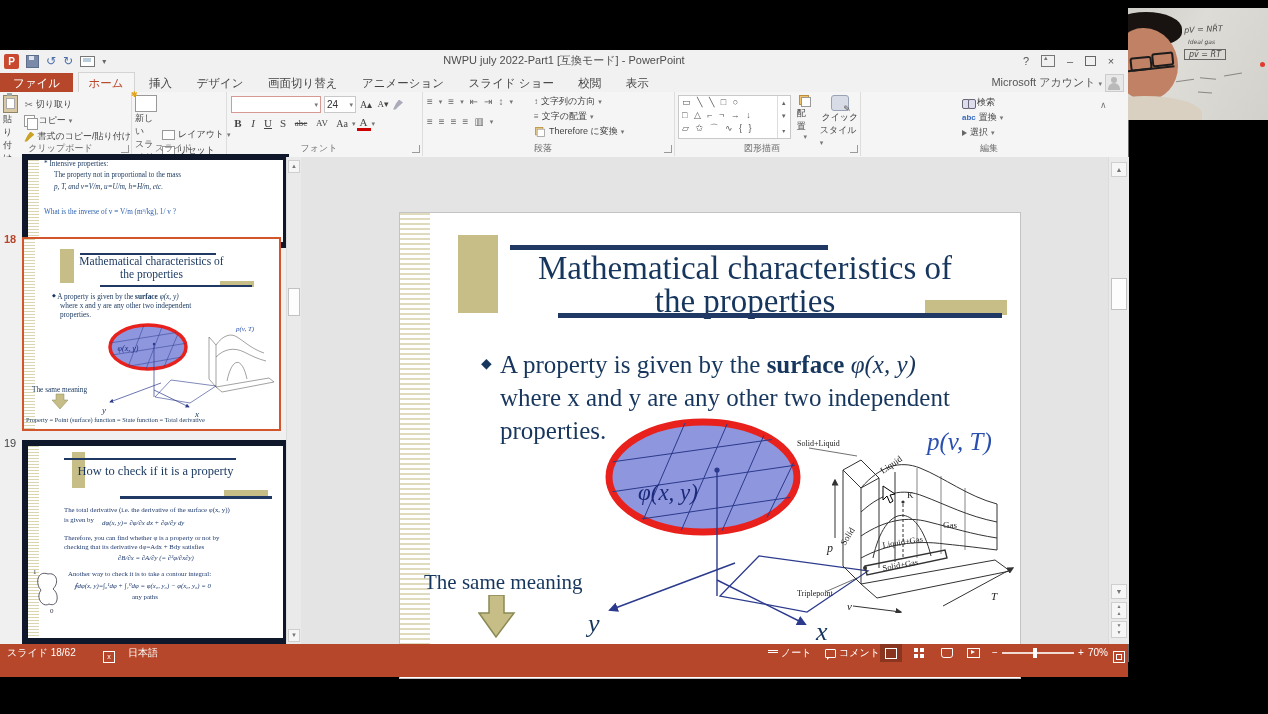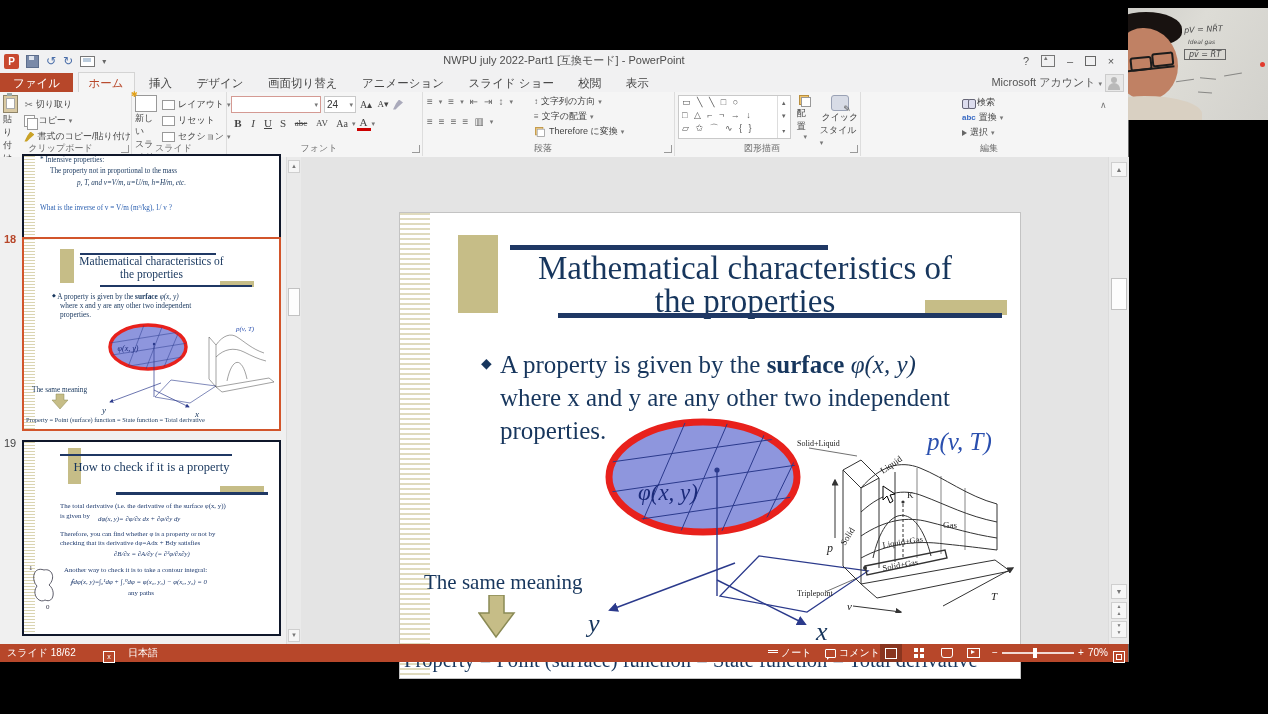--- a/index.html
+++ b/index.html
@@ -70,21 +70,21 @@
   .effic{width:10px;height:9px;background:#cfd8ea;border:1px solid #8ea0c4;border-radius:50%;}
   .binoc{width:12px;height:8px;position:relative;}
   .binoc:before,.binoc:after{content:"";position:absolute;top:0;width:6px;height:8px;border:1px solid #667;border-radius:2px;background:#dde;}
   .binoc:after{right:-2px;}
   .replic{font-size:8px;color:#3a6bc4;font-weight:bold;}
   .selic{width:0;height:0;border-left:5px solid #666;border-top:3px solid transparent;border-bottom:3px solid transparent;}
   #collapse{left:1100px;top:50px;font-size:9px;color:#777;}
   
   #content{left:0;top:107px;width:1128px;height:487px;background:#e4e4e4;}
   #thumbpanel{left:0;top:0;width:300px;height:487px;background:#f0f0f0;}
-  .tcard{position:absolute;background:#fff;border:2px solid #0f172a;overflow:hidden;}
+  .tcard{position:absolute;background:#fff;border:6px solid #0f172a;overflow:hidden;}
   .tcard.sel{border:2px solid #d2552b;}
   .tnum{position:absolute;font-size:11px;color:#444;}
   .tnum.cur{color:#b7472a;font-weight:bold;}
   .tstripes{position:absolute;left:0;top:0;bottom:0;width:11px;
     background:repeating-linear-gradient(180deg,rgba(198,189,135,.65) 0 1px,transparent 1px 3px);}
   .serif{font-family:"Liberation Serif","DejaVu Serif",serif;}
   .navy{color:#17365d;}
   .tanrect{background:#c6bd87;}
   .navybar{background:#1f3864;}
   .tminiline{position:absolute;white-space:nowrap;}
@@ -95,21 +95,21 @@
   
   #slide{left:400px;top:56px;width:620px;height:465px;background:#fff;box-shadow:0 0 0 1px #c3c3c3;}
   #slide .stripes{left:0;top:0;width:30px;height:465px;
     background:repeating-linear-gradient(180deg,rgba(198,189,135,.55) 0 2px,rgba(255,255,255,0) 2px 5px);}
   .titleline{width:510px;text-align:center;font-size:33px;line-height:34px;}
   .bulletline{font-size:25px;line-height:33px;white-space:nowrap;}
   .samemeaning{font-size:21px;}
   .bottomline{font-size:20.5px;white-space:nowrap;}
   svg text{font-family:"Liberation Serif","DejaVu Serif",serif;}
   
-  #statusbar{left:0;top:594px;width:1128px;height:18px;background:#b7472a;color:#fff;font-size:10px;}
+  #statusbar{left:0;top:594px;width:1128px;height:33px;background:#b7472a;color:#fff;font-size:10px;}
   #statusbar .item{position:absolute;top:0;height:18px;line-height:18px;white-space:nowrap;}
   .stico{display:inline-block;vertical-align:middle;}
   .proofic{width:10px;height:10px;border:1px solid #fff;font-size:7px;line-height:9px;text-align:center;color:#fff;}
   .noteic{width:10px;height:3px;border-top:3px double #fff;margin-right:3px;}
   .commic{width:9px;height:7px;border:1px solid #fff;border-radius:1px;position:relative;margin-right:3px;}
   .commic:before{content:"";position:absolute;left:1px;bottom:-3px;border-left:3px solid #fff;border-bottom:3px solid transparent;}
   .viewbtn{width:22px;text-align:center;}
   .viewbtn.on{background:rgba(0,0,0,.25);}
   .vic1{width:10px;height:9px;border:1px solid #fff;display:inline-block;}
   .vic2{width:4px;height:4px;background:#fff;display:inline-block;box-shadow:6px 0 #fff,0 6px #fff,6px 6px #fff;margin:0 6px 4px 0;}
@@ -205,21 +205,21 @@
         <span class="launch"></span>
       </div>
 
       <div class="grp" style="left:131px;width:95px;">
         <div class="abs" style="left:4px;top:3px;display:flex;gap:5px;">
           <div class="bigbtn">
             <span class="newslideic"></span>
             <span>新しい</span>
             <span><span>スライド</span> <span class="caret">▾</span></span>
           </div>
-          <div class="stack3" style="margin-top:2px;">
+          <div class="stack3" style="margin-top:2px;justify-content:flex-end;">
             <div class="smbtn">
               <span class="lilic"></span>
               <span>レイアウト</span>
                 <span class="caret">▾</span>
             </div>
             <div class="smbtn">
               <span class="lilic"></span>
               <span>リセット</span>
             </div>
             <div class="smbtn">
@@ -366,21 +366,21 @@
 
         <span class="tnum" style="left:4px;top:76px;">
             <span class="tnum cur">18</span>
           </span>
         <span class="tnum" style="left:4px;top:280px;">19</span>
 
         <div class="tcard" style="left:22px;top:-3px;width:255px;height:82px;">
           <div class="tstripes"></div>
           <div class="tminiline serif navy" style="left:16px;top:0;font-size:7.2px;">* Intensive properties:</div>
           <div class="tminiline serif navy" style="left:26px;top:11px;font-size:7.2px;text-align:center;">The property not in proportional to the mass</div>
-          <div class="tminiline serif navy" style="left:26px;top:23px;font-size:7.2px;font-style:italic;margin-left:27px;">p, T, and v=V/m, u=U/m, h=H/m, etc.</div>
+          <div class="tminiline serif navy" style="left:26px;top:23px;font-size:7.2px;font-style:italic;">p, T, and v=V/m, u=U/m, h=H/m, etc.</div>
           <div class="tminiline serif" style="left:16px;top:48px;font-size:7.2px;color:#2a5fb0;">What is the inverse of v = V/m  (m³/kg), 1/ v ?</div>
         </div>
 
         <div class="tcard sel" style="left:22px;top:80px;width:255px;height:190px;">
           <div class="tstripes"></div>
           <div class="abs tanrect" style="left:36px;top:10px;width:14px;height:34px;"></div>
           <div class="abs navybar" style="left:56px;top:14px;width:136px;height:2px;"></div>
           <div class="tminiline serif navy" style="left:0;top:16px;width:255px;text-align:center;font-size:11.5px;">Mathematical characteristics of</div>
           <div class="tminiline serif navy" style="left:0;top:29px;width:255px;text-align:center;font-size:11.5px;">the properties</div>
           <div class="abs tanrect" style="left:196px;top:42px;width:34px;height:6px;"></div>

